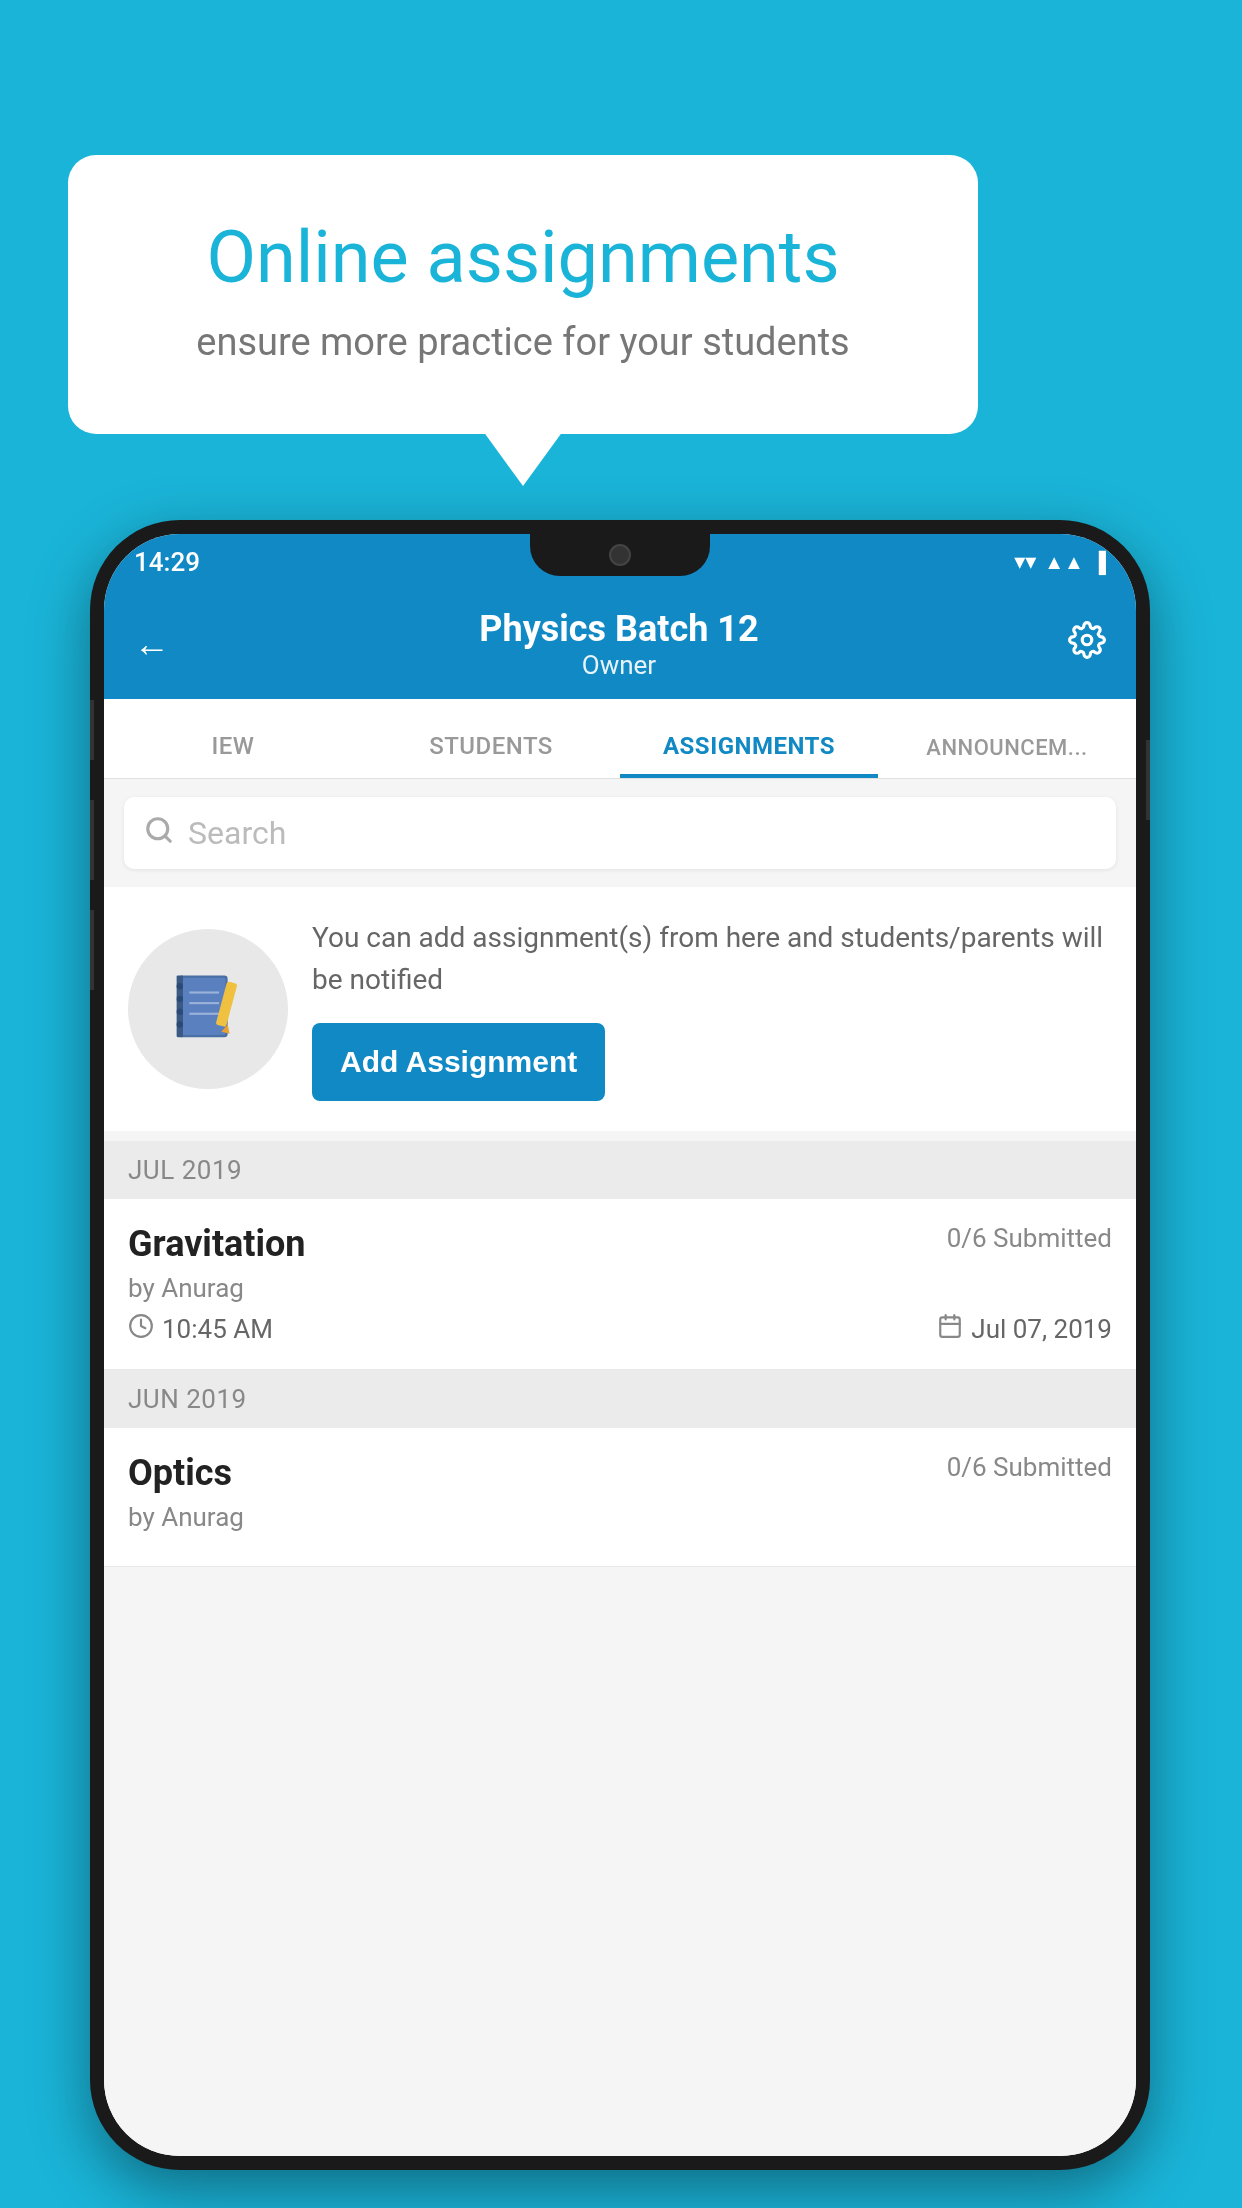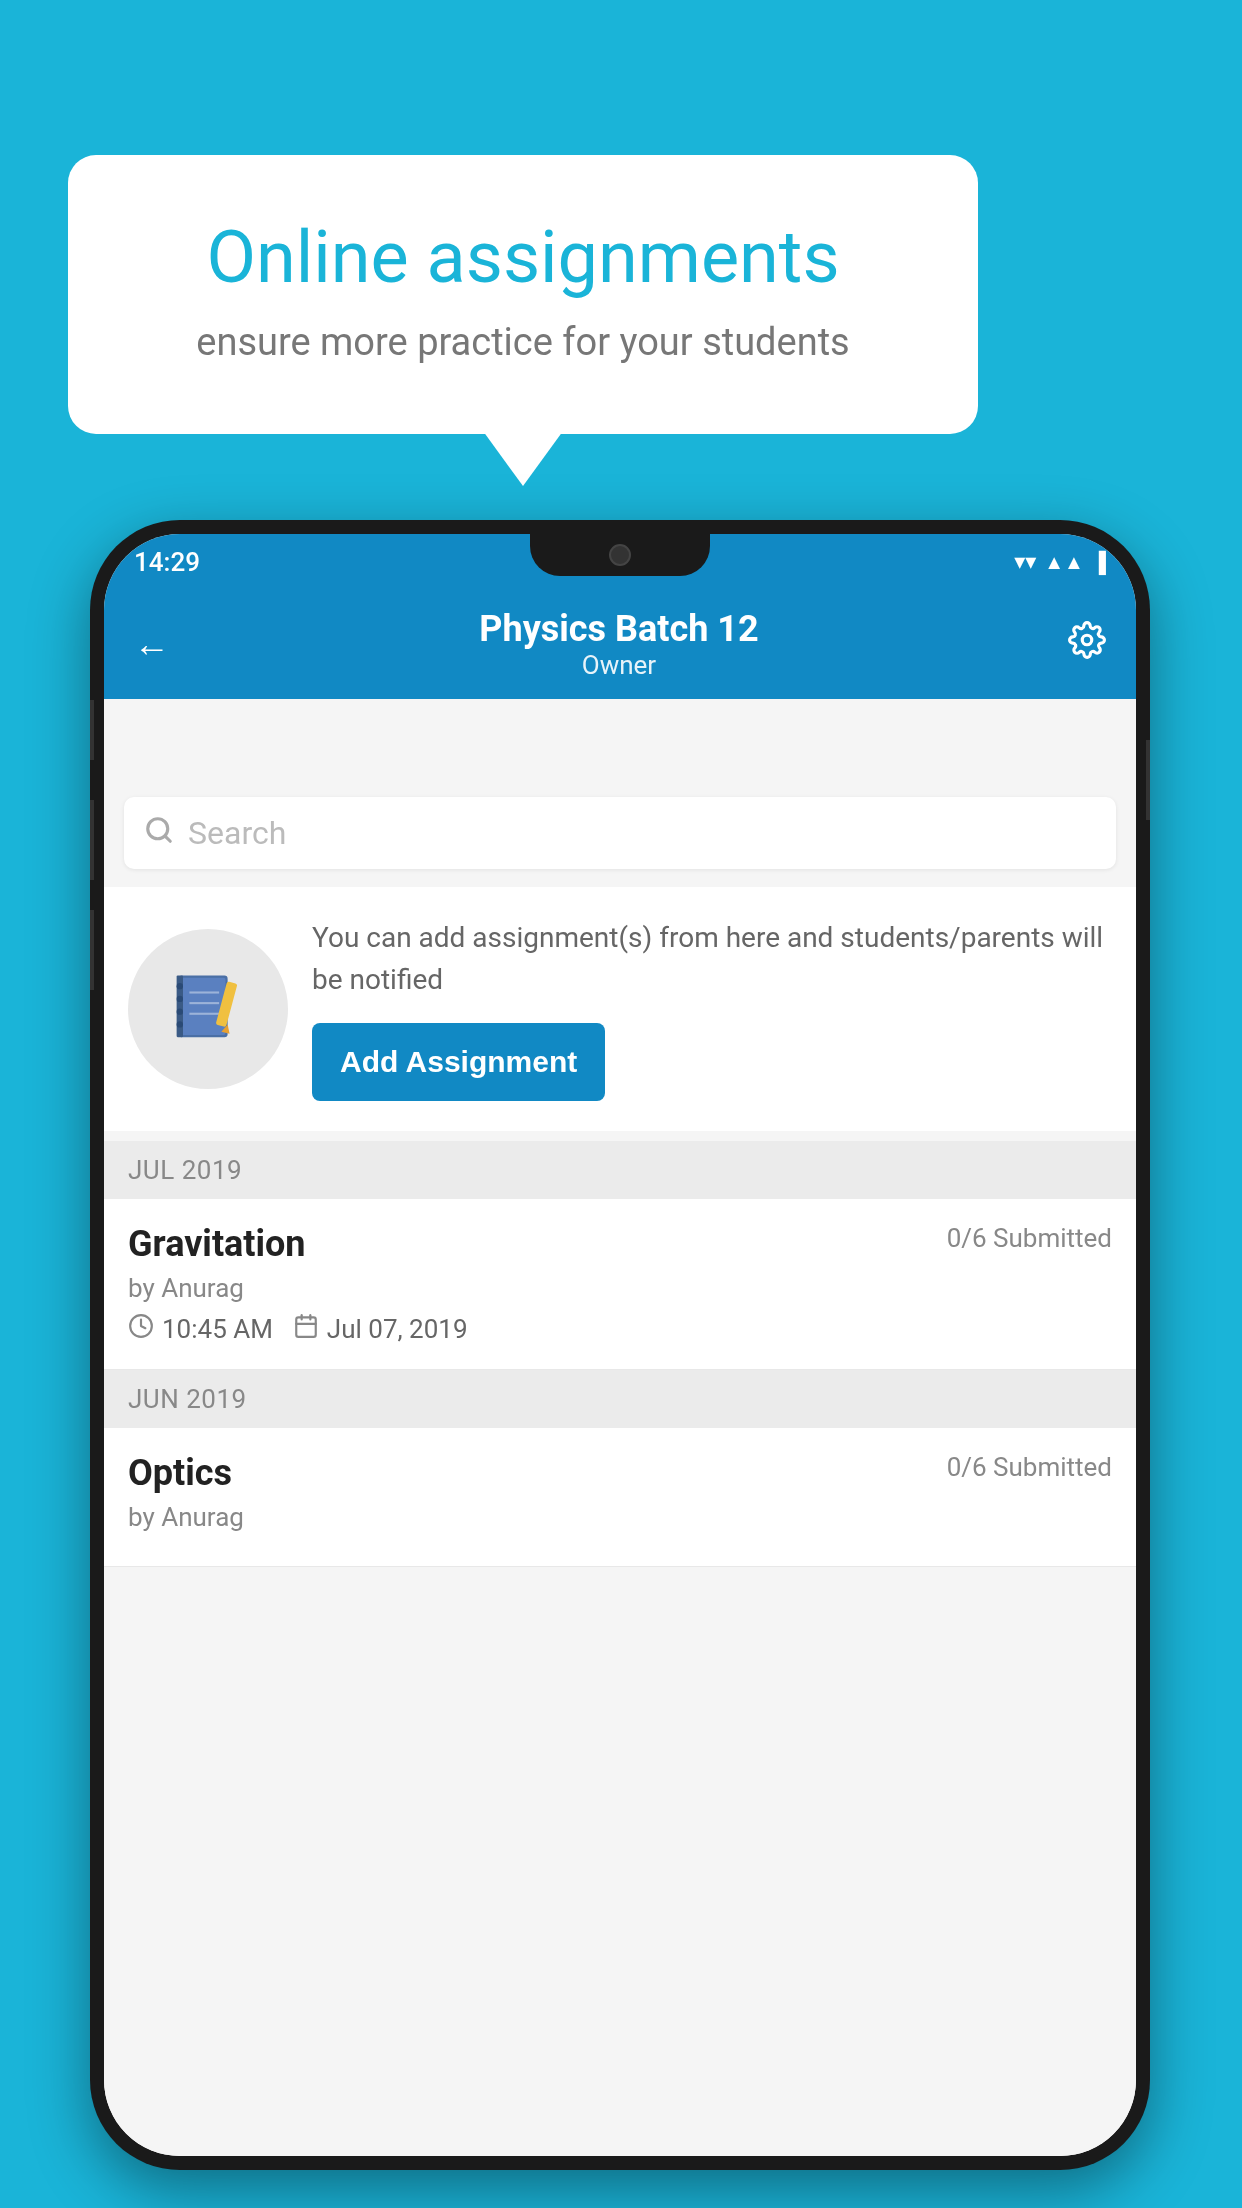--- a/index.html
+++ b/index.html
@@ -322,20 +322,21 @@
     .assignment-author {
       font-size: 26px;
       color: #888;
       margin-bottom: 10px;
     }
 
     .assignment-meta {
       display: flex;
       align-items: center;
       gap: 20px;
+      justify-content: space-between;
     }
 
     .meta-item {
       display: flex;
       align-items: center;
       gap: 8px;
       font-size: 26px;
       color: #666;
     }
 
@@ -429,20 +430,26 @@
         <div class="header-subtitle">Owner</div>
       </div>
       <div class="settings-icon">
         <svg width="38" height="38" viewBox="0 0 24 24" fill="none" stroke="white" stroke-width="2" stroke-linecap="round" stroke-linejoin="round">
           <circle cx="12" cy="12" r="3"></circle>
           <path d="M19.4 15a1.65 1.65 0 0 0 .33 1.82l.06.06a2 2 0 0 1-2.83 2.83l-.06-.06a1.65 1.65 0 0 0-1.82-.33 1.65 1.65 0 0 0-1 1.51V21a2 2 0 0 1-4 0v-.09A1.65 1.65 0 0 0 9 19.4a1.65 1.65 0 0 0-1.82.33l-.06.06a2 2 0 0 1-2.83-2.83l.06-.06A1.65 1.65 0 0 0 4.68 15a1.65 1.65 0 0 0-1.51-1H3a2 2 0 0 1 0-4h.09A1.65 1.65 0 0 0 4.6 9a1.65 1.65 0 0 0-.33-1.82l-.06-.06a2 2 0 0 1 2.83-2.83l.06.06A1.65 1.65 0 0 0 9 4.68a1.65 1.65 0 0 0 1-1.51V3a2 2 0 0 1 4 0v.09a1.65 1.65 0 0 0 1 1.51 1.65 1.65 0 0 0 1.82-.33l.06-.06a2 2 0 0 1 2.83 2.83l-.06.06A1.65 1.65 0 0 0 19.4 9a1.65 1.65 0 0 0 1.51 1H21a2 2 0 0 1 0 4h-.09a1.65 1.65 0 0 0-1.51 1z"></path>
         </svg>
       </div>
     </div>
 
+    <div class="tabs-container">
+      <div class="tab-item">IEW</div>
+      <div class="tab-item">STUDENTS</div>
+      <div class="tab-item active">ASSIGNMENTS</div>
+      <div class="tab-item" style="font-size:22px;">ANNOUNCEM...</div>
+    </div>
 
     <div class="content-area">
 
       <div class="search-container">
         <div class="search-icon-wrap">
           <svg width="30" height="30" viewBox="0 0 24 24" fill="none" stroke="#aaa" stroke-width="2.5" stroke-linecap="round" stroke-linejoin="round">
             <circle cx="11" cy="11" r="8"></circle>
             <line x1="21" y1="21" x2="16.65" y2="16.65"></line>
           </svg>
         </div>

